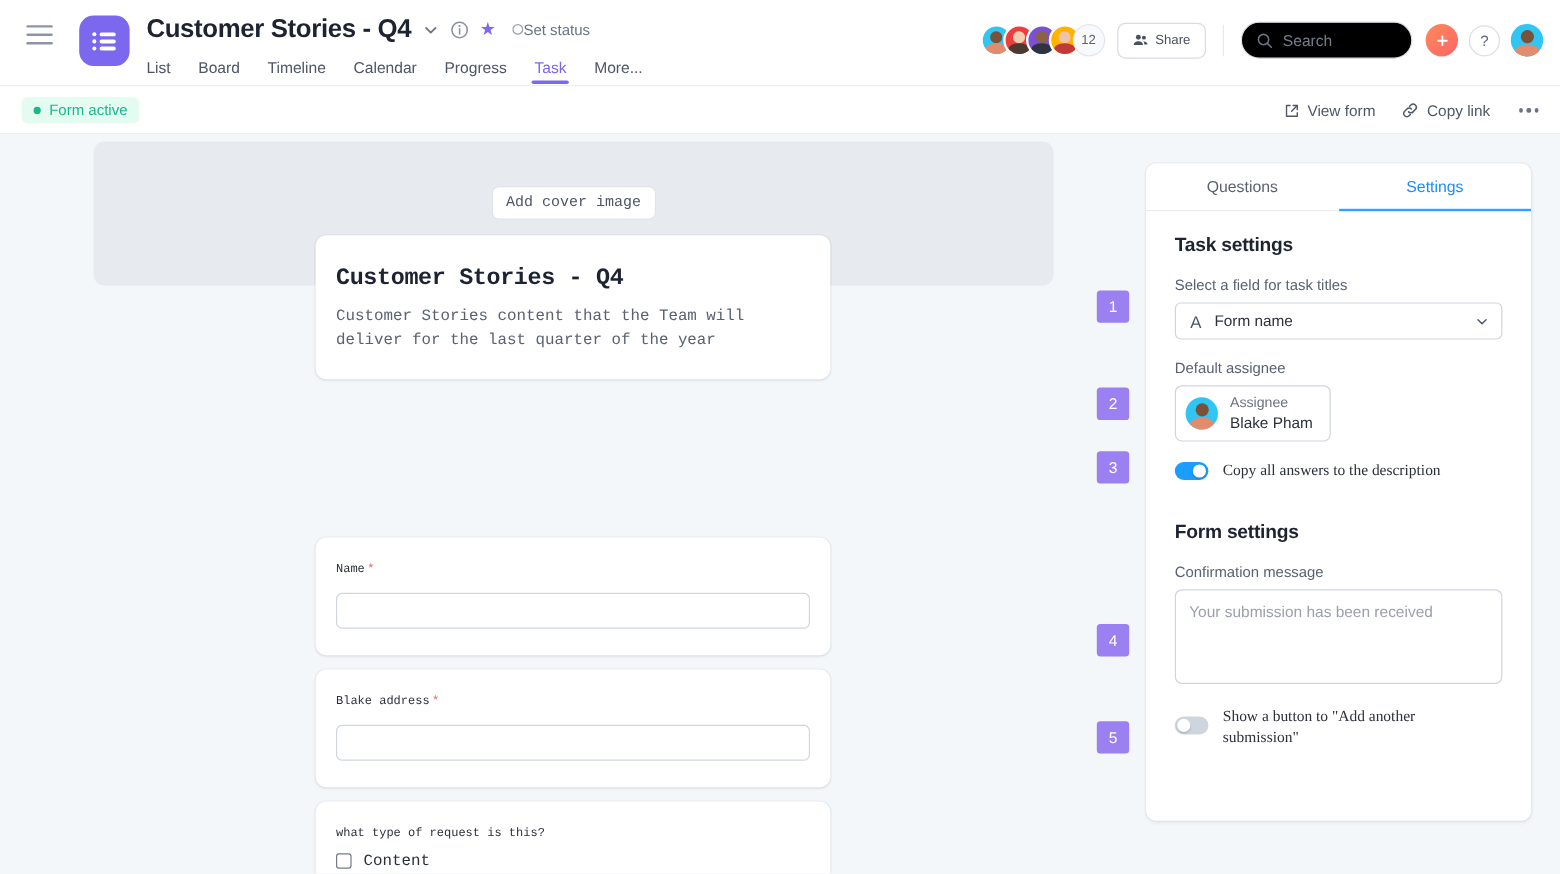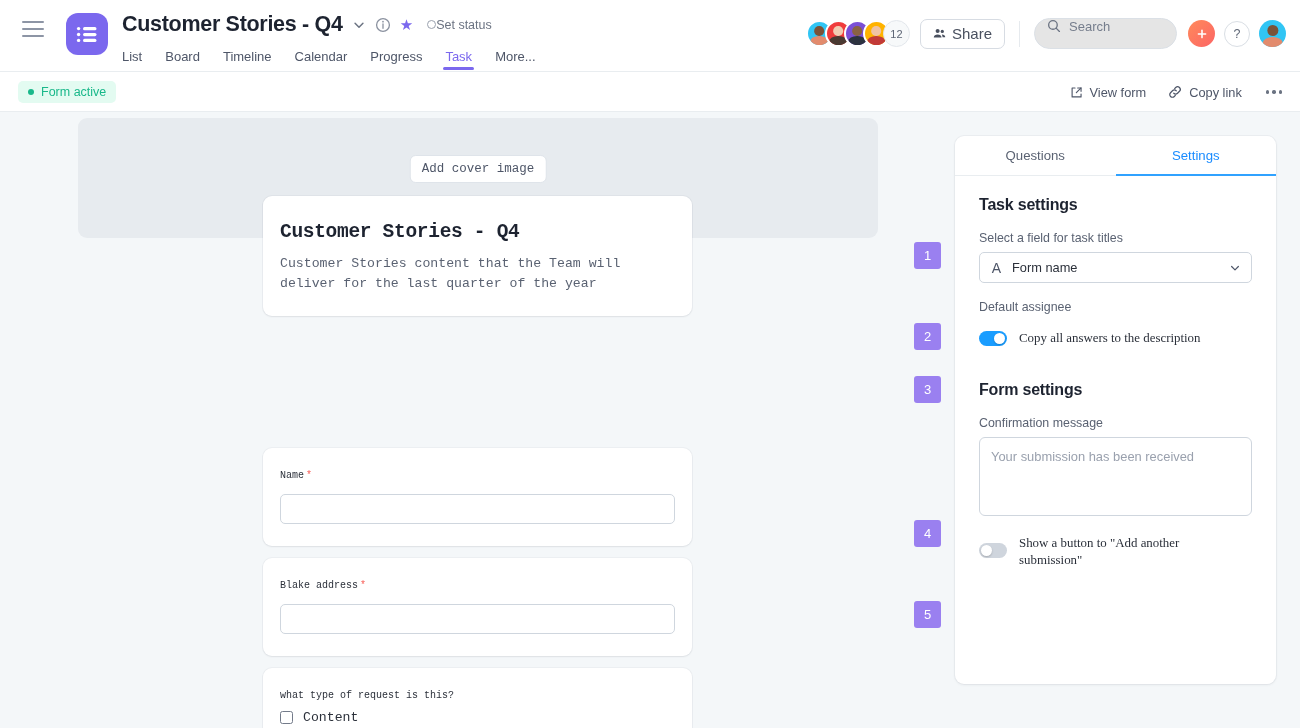--- a/index.html
+++ b/index.html
@@ -95,26 +95,26 @@
   .av-count {
     width: 27px; height: 27px; border-radius: 50%;
     border: 1.4px solid #e3e7ec; background: #f7f9fa;
     margin-left: -7px; display: flex; align-items: center; justify-content: center;
     font-size: 11px; color: #5d6575; cursor: pointer; position: relative; z-index: 1;
   }
   .share-btn {
     margin-left: 10px; height: 30px; padding: 0 12px;
     border: 1px solid #d7dce3; border-radius: 7px; background: #fff;
     display: flex; align-items: center; gap: 6px;
-    font-size: 15px; color: #49505f; cursor: pointer;
+    font-size: 11px; color: #49505f; cursor: pointer;
   }
   .vdiv { width: 1px; height: 26px; background: #e6eaee; margin: 0 14px; }
   .search-box {
     width: 143px; height: 31px; border: 1px solid #dbe0e6; border-radius: 18px;
-    background: #e5e5e5; display: flex; align-items: flex-start; gap: 8px;
+    background: #000000; display: flex; align-items: center; gap: 8px;
     padding: 0 12px; cursor: text;
   }
   .search-box .ph { font-size: 13px; color: #757d8c; }
   .plus-btn {
     width: 27px; height: 27px; border-radius: 50%; margin-left: 11px;
     background: linear-gradient(135deg, #ff8a5b, #fc6565);
     display: flex; align-items: center; justify-content: center;
     color: #fff; font-size: 17px; line-height: 1; cursor: pointer;
     font-weight: 300;
   }
@@ -465,20 +465,30 @@
       <div class="field-label">Select a field for task titles</div>
       <div class="select-box">
         <span class="glyph-a">A</span>
         <span class="sel-val">Form name</span>
         <svg class="chev-d" viewBox="0 0 16 16" fill="none" stroke="currentColor" stroke-width="1.6" stroke-linecap="round" stroke-linejoin="round">
             <polyline points="3.5,6 8,10.5 12.5,6"></polyline>
           </svg>
       </div>
 
       <div class="field-label">Default assignee</div>
+      <div class="assignee-box">
+        <div class="assignee-av">
+          <div style="position:absolute;left:50%;top:17%;width:42%;height:42%;border-radius:50%;transform:translateX(-50%);background:#7a5238"></div>
+          <div style="position:absolute;left:50%;bottom:-8%;width:76%;height:46%;border-radius:50% 50% 0 0;transform:translateX(-50%);background:#e28b6d"></div>
+        </div>
+        <div class="assignee-txt">
+          <div class="a-role">Assignee</div>
+          <div class="a-name">Blake Pham</div>
+        </div>
+      </div>
 
       <div class="toggle-row">
         <span class="sw on">
             <span class="knob"></span>
           </span>
         <span class="toggle-label">Copy all answers to the description</span>
       </div>
 
       <div class="sec-title" style="margin-top:34px;">Form settings</div>
 

